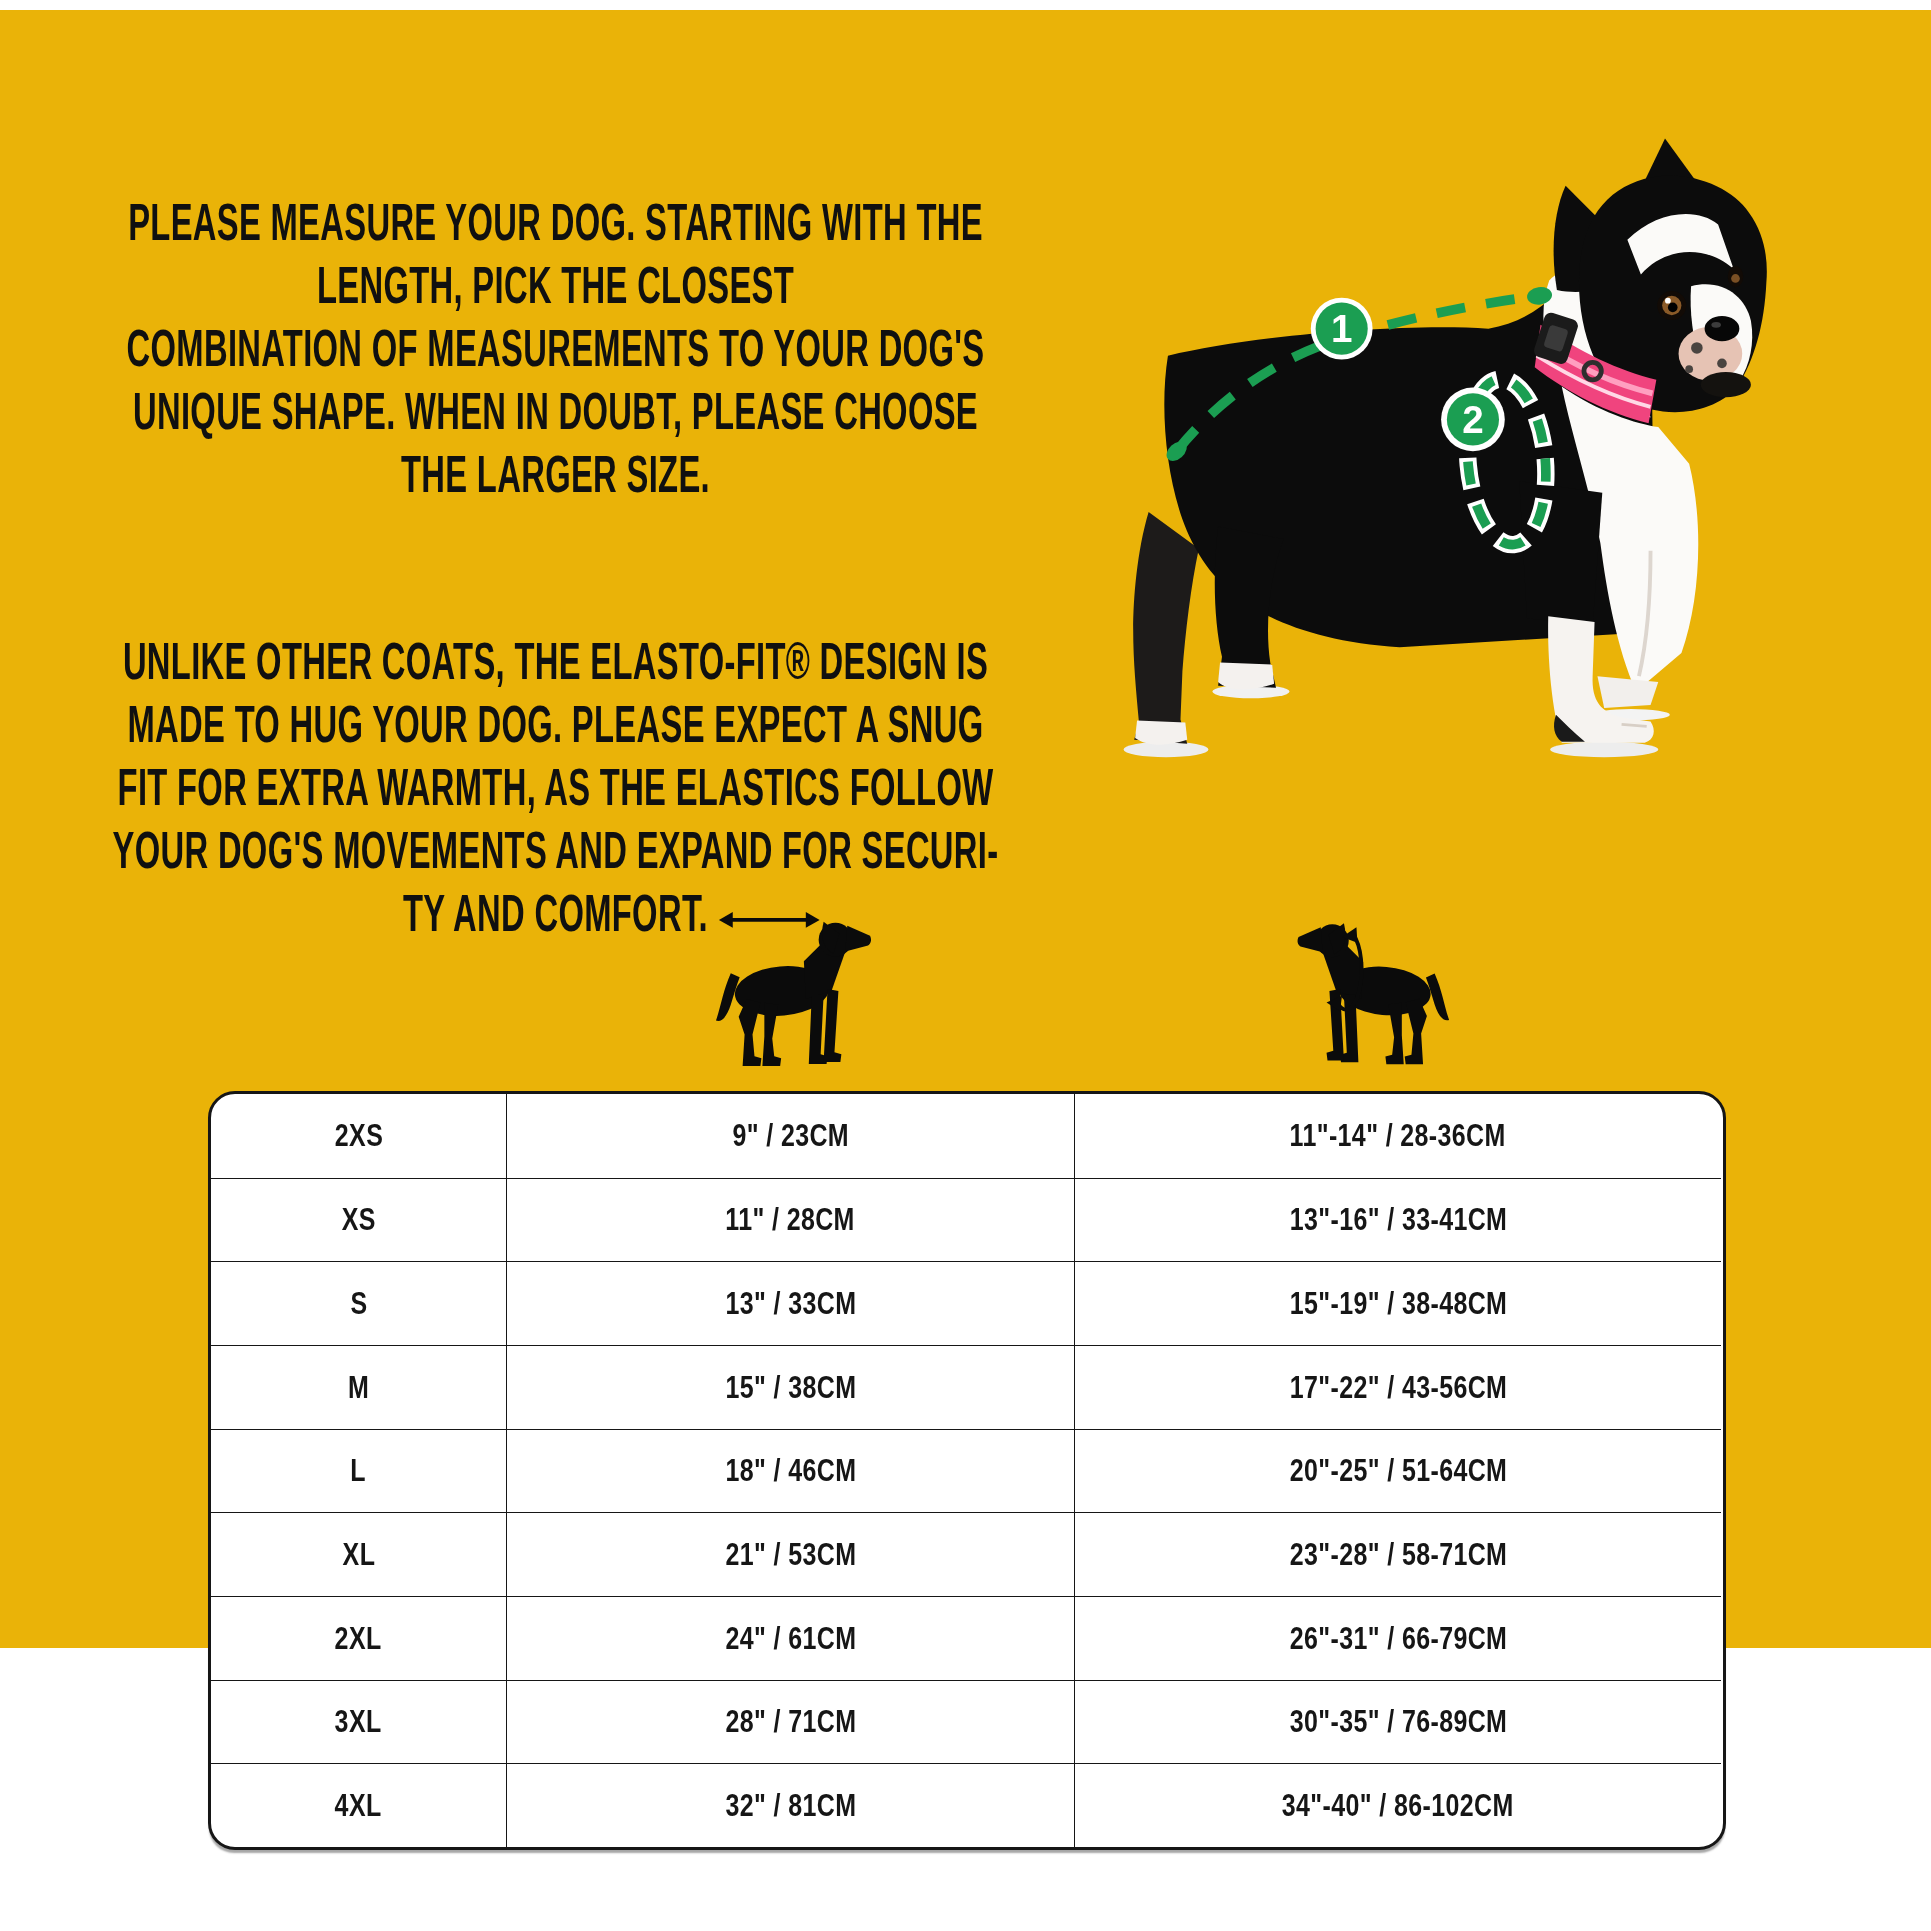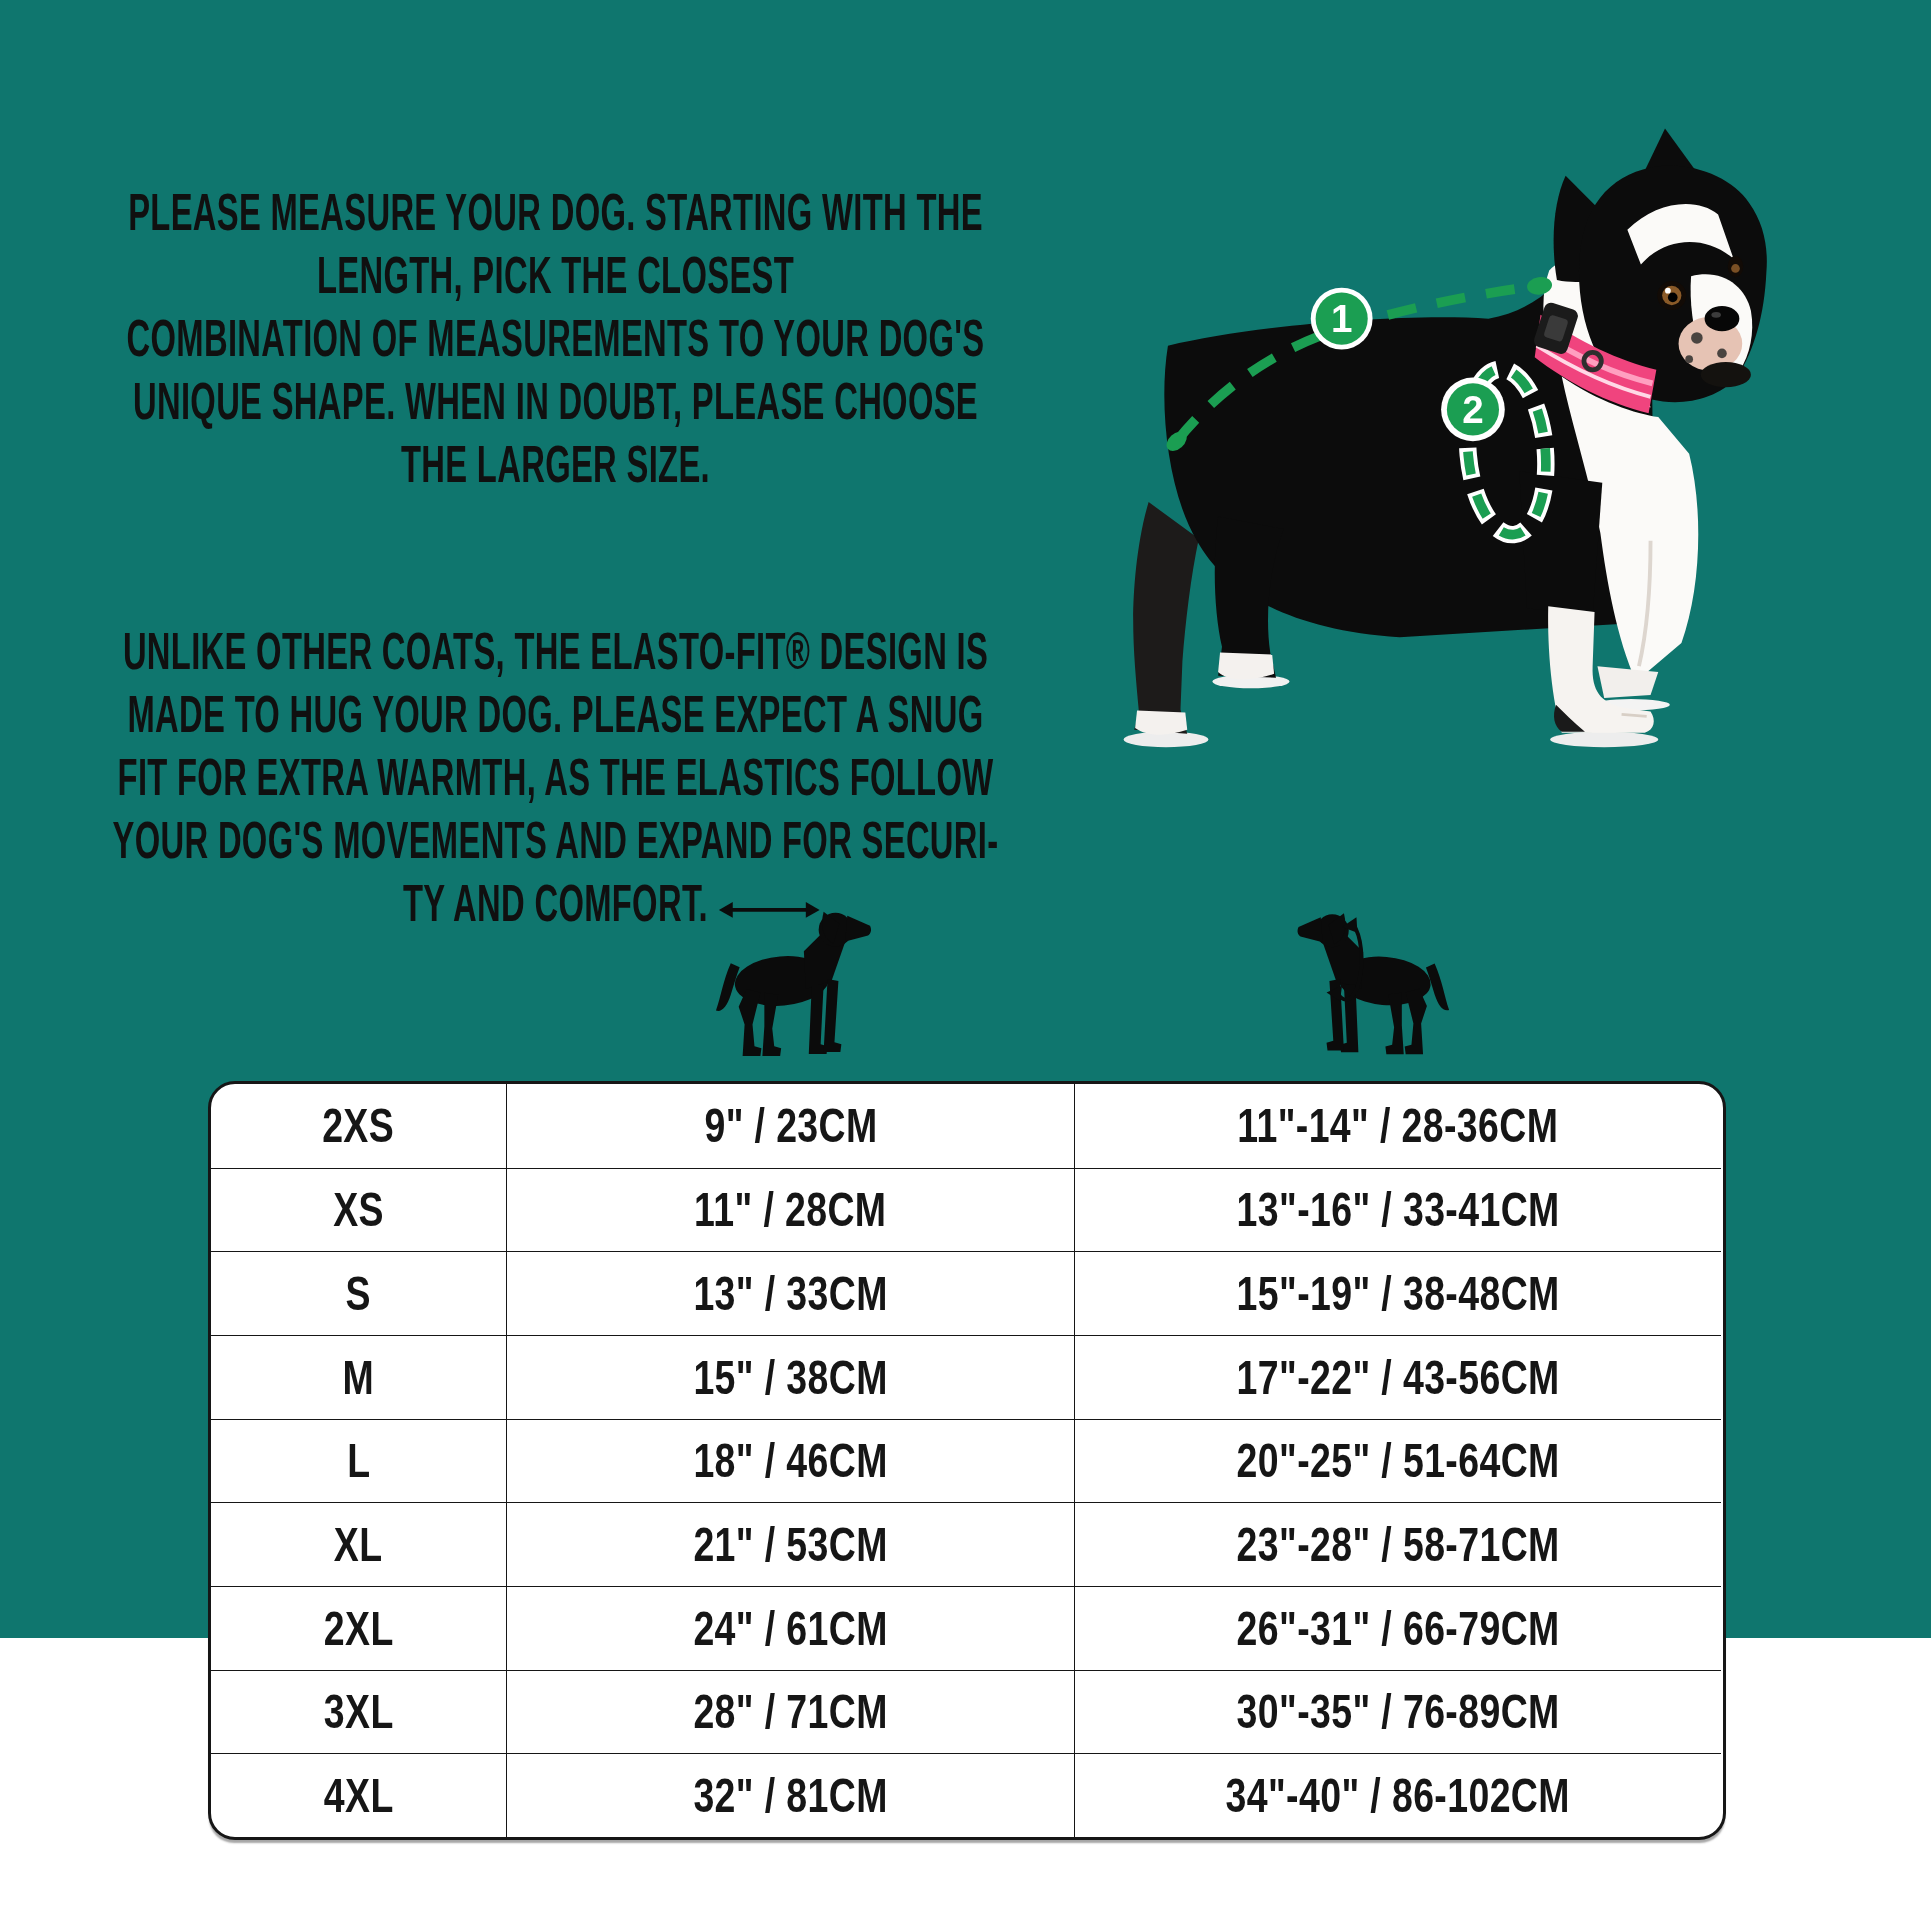--- a/index.html
+++ b/index.html
@@ -1,18 +1,18 @@
 <!DOCTYPE html>
 <html style="--green: #1b9e52; --pink: #f0447e;"><head>
 <meta charset="utf-8">
 <style>
   * { box-sizing: border-box; margin: 0; padding: 0; }
   html,body { width:1931px; height:1931px; background:#ffffff; overflow:hidden;
     font-family:"Liberation Sans","DejaVu Sans",sans-serif; }
-  .canvas { position:relative; width:1931px; height:1638px; background:#0f766e; }
+  .canvas { position:relative; width:1931px; height:1638px; background:#eab308;margin-top:10px; }
 
   
   .intro { position:absolute; left:-217px; top:118px; width:1545px;
     text-align:center; transform:scaleX(0.63); transform-origin:50% 0;
     font-weight:700; font-size:52px; line-height:63px; color:#101010;
     white-space:pre-line; letter-spacing:0.5px; }
   .intro p + p { margin-top:61px; }
 
   
   .dog-photo { position:absolute; left:1110px; top:87px; width:695px; height:666px; }
@@ -24,21 +24,21 @@
   .legend-a svg, .legend-b svg { width:100%; height:100%; display:block; }
 
   
   .sizetable { position:absolute; left:208px; top:1081px; width:1518px; height:759px;
     display:grid; grid-template-columns:295px 568px 647px; grid-template-rows:repeat(9,1fr);
     border:3.9px solid #161616; border-radius:27px; overflow:hidden; background:#fff;
     box-shadow:0 4.8px 1.9px -1.9px rgba(0,0,0,0.35); }
   .trow { display:contents; }
   .cell { display:flex; align-items:center; justify-content:center;
     border-left:1.9px solid #161616; border-top:1.9px solid #161616;
-    font-weight:700; font-size:48px; color:#161616; }
+    font-weight:700; font-size:32px; color:#161616; }
   .cell.c0 { border-left:none; }
   .cell.r0 { border-top:none; }
   .cnd { display:inline-block; transform:scaleX(0.78); transform-origin:50% 50%;
     white-space:nowrap; letter-spacing:0.5px; }
 
   .g-fill { fill:var(--green,#1b9e52); }
   .g-stroke { stroke:var(--green,#1b9e52); }
   .pink-fill { fill:var(--pink,#f0447e); }
   .badge-num { font-weight:700; font-size:40px; fill:#ffffff;
     font-family:"Liberation Sans","DejaVu Sans",sans-serif; }

